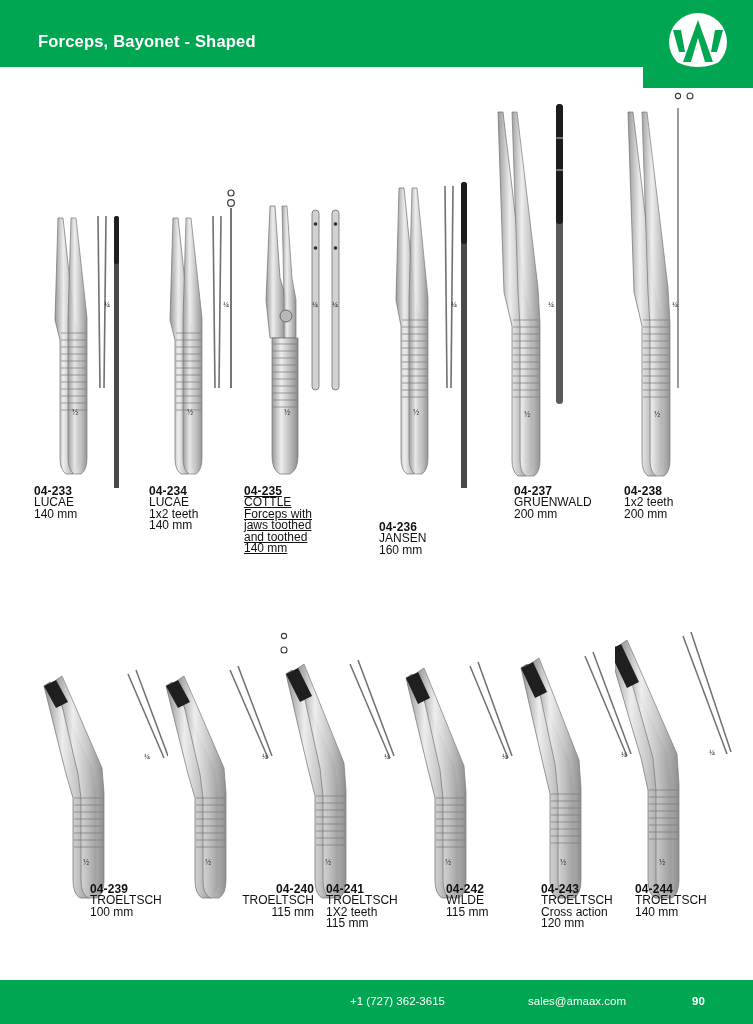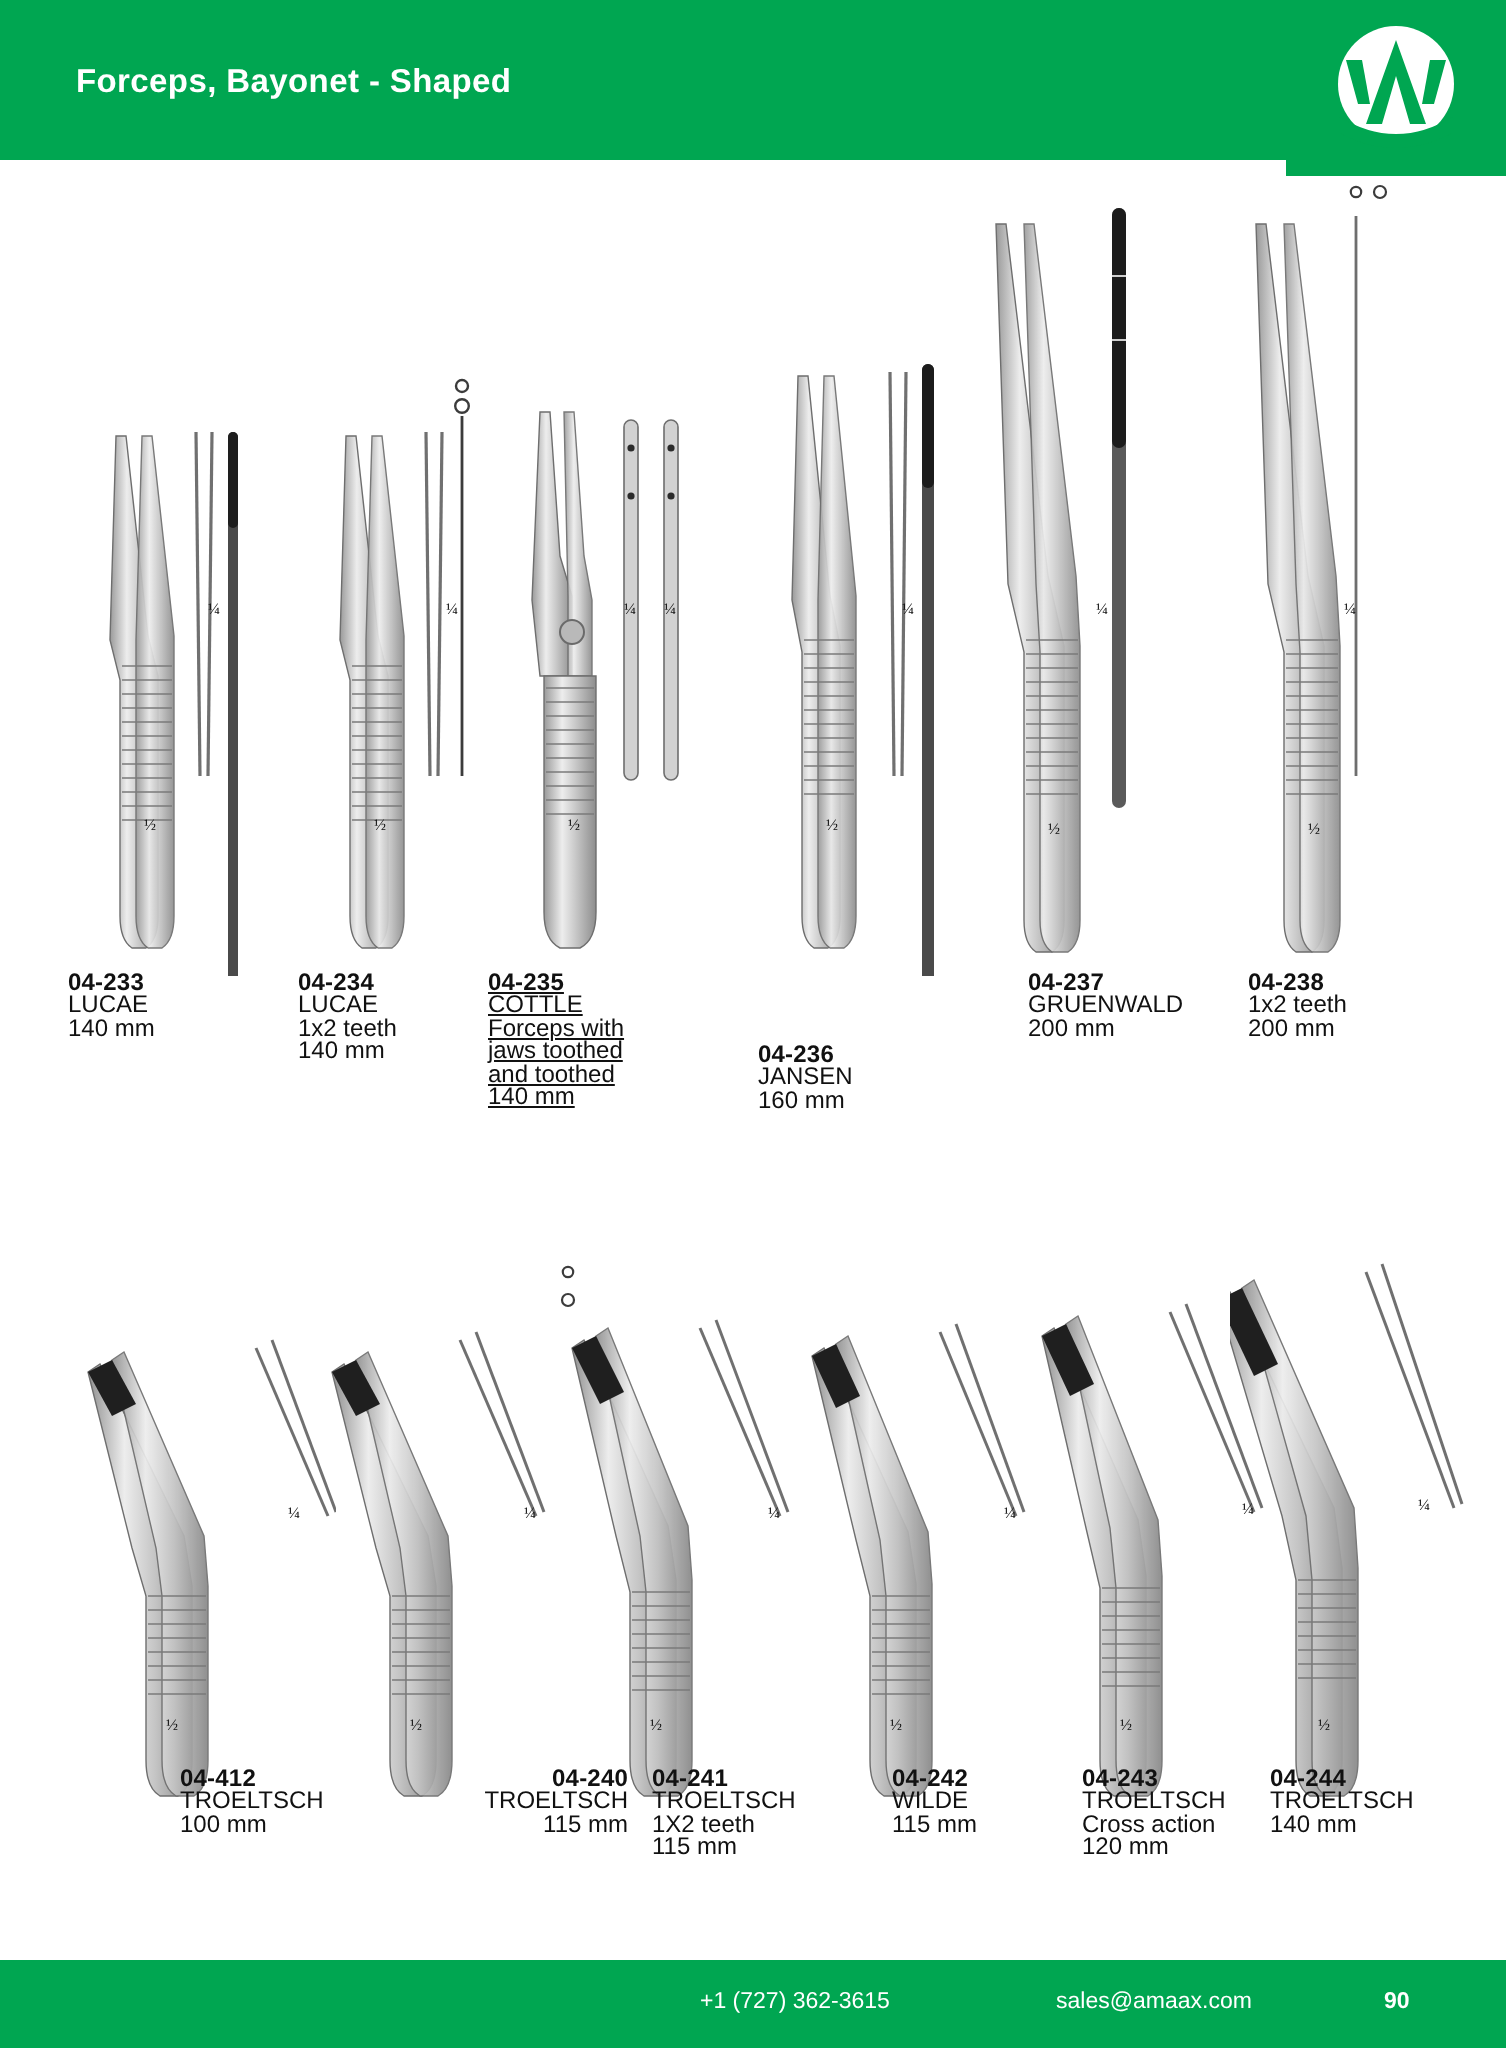--- a/index.html
+++ b/index.html
@@ -14,21 +14,21 @@
     color: #1a1a1a;
     overflow: hidden;
     position: relative;
   }
 
   
   .page-header {
     position: absolute;
     left: 0; top: 0;
     width: 753px;
-    height: 80px;
+    height: 67px;
     background: #00a651;
   }
   .header-title {
     position: absolute;
     left: 38px;
     top: 32px;
     font-size: 16.5px;
     font-weight: bold;
     color: #ffffff;
     letter-spacing: 0.2px;
@@ -393,21 +393,21 @@
               <line x1="66" y1="239" x2="95" y2="239"></line>
           </g>
 
           <line x1="100" y1="66" x2="136" y2="150" stroke="#707070" stroke-width="1.5"></line>
           <line x1="108" y1="62" x2="140" y2="148" stroke="#707070" stroke-width="1.5"></line>
         </svg>
       </div>
       <div class="scale-label" style="left:55px; top:250px;">½</div>
       <div class="scale-label" style="left:116px; top:144px;">¼</div>
       <div class="caption" style="top:276px; left:62px;">
-        <div class="code">04-412</div>
+        <div class="code">04-239</div>
         <div class="name">TROELTSCH</div>
         <div class="detail">100 mm</div>
       </div>
     </div>
 
     <div class="item" style="left:150px;">
       <div class="art">
         <svg width="140" height="330" viewBox="0 0 140 330">
           <path d="M16 78 L22 74 L64 160 L68 185 L68 272 Q68 286 61 290 L52 290 Q45 286 45 272 L45 190 L38 166 Z" fill="url(#steel2)" stroke="#6e6e6e" stroke-width="0.7"></path>
           <path d="M28 72 L34 68 L74 160 L76 185 L76 272 Q76 286 69 290 L60 290 Q53 286 53 272 L53 190 L50 166 Z" fill="url(#steel2)" stroke="#6e6e6e" stroke-width="0.7" opacity="0.92"></path>

